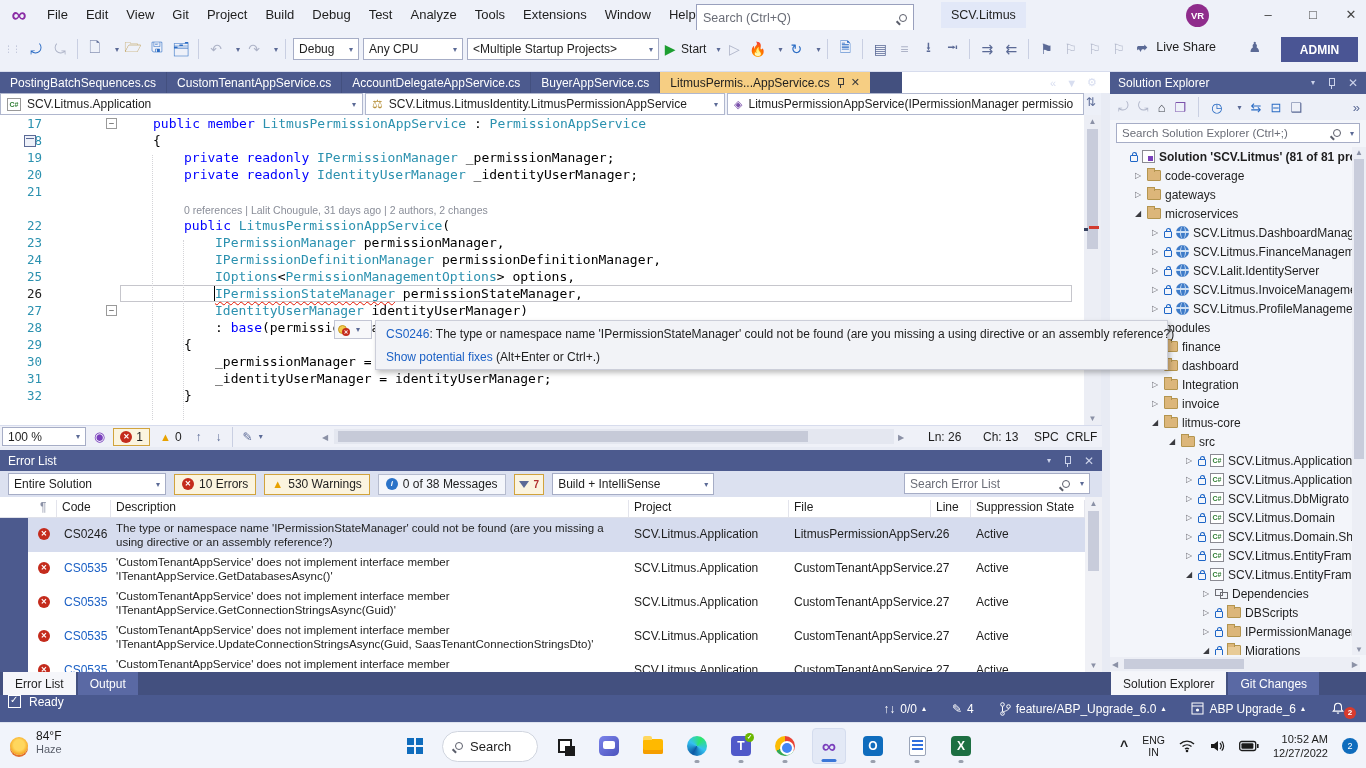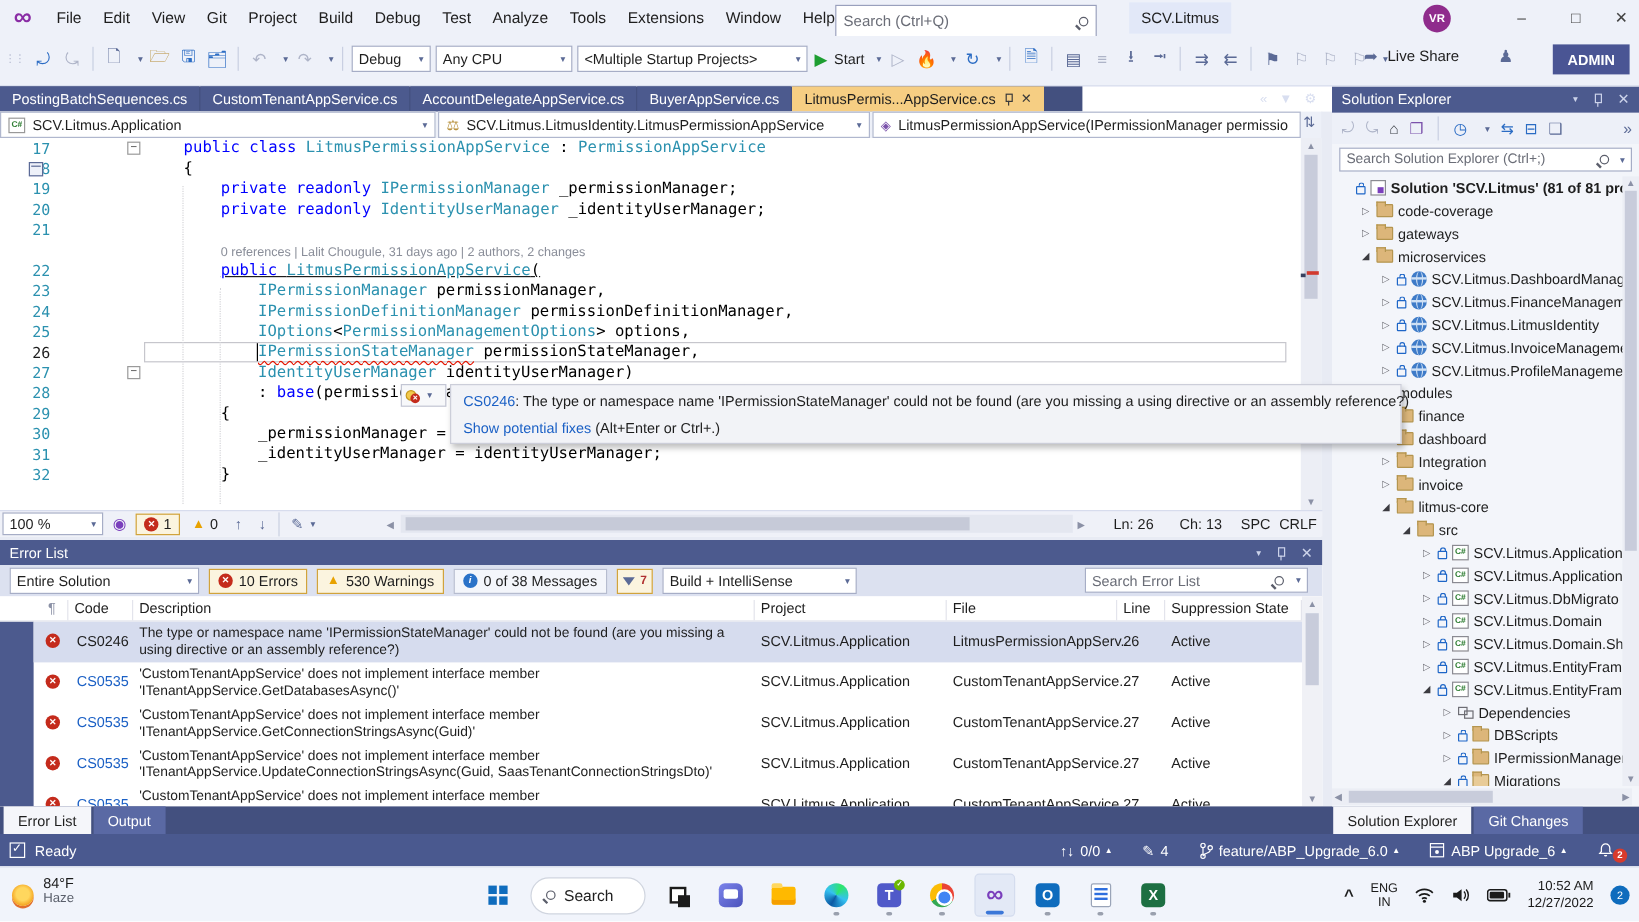--- a/index.html
+++ b/index.html
@@ -19,21 +19,21 @@
   .wbtn{position:absolute;top:0;width:40px;height:30px;text-align:center;line-height:30px;color:#444;font-size:13px}
   
   #toolbar{left:0;top:30px;width:1366px;height:42px;background:#eef1f9;border-bottom:1px solid #d7dced}
   .tbrow{position:absolute;left:0;top:5px;height:28px;display:flex;align-items:center;gap:4px;padding-left:4px}
   .grip{color:#b4bad0;font-size:9px;letter-spacing:-1px;margin-right:2px}
   .tico{font-size:14px;color:#5b6a96;width:20px;text-align:center}
   .tico.blue{color:#2b6cc4}.tico.gold{color:#b8923e}.tico.dim{color:#aeb4c8}.tico.green{color:#1d9e31}
   .tsep{width:1px;height:20px;background:#c9cfe2;margin:0 3px}
   .combo{height:22px;background:#fff;border:1px solid #a6adc6;display:flex;align-items:center;justify-content:space-between;padding:0 5px;font-size:12px;color:#1e1e1e}
   .caret{font-size:8px;color:#5b6a96;margin-left:6px}
-  #adminbtn{position:absolute;right:8px;top:7px;width:64px;height:25px;background:#4a5594;color:#fff;font-weight:bold;font-size:12px;display:flex;align-items:center;justify-content:center}
+  #adminbtn{position:absolute;right:8px;top:7px;width:77px;height:25px;background:#4a5594;color:#fff;font-weight:bold;font-size:12px;display:flex;align-items:center;justify-content:center}
   #liveshare{position:absolute;right:150px;top:9px;display:flex;align-items:center;gap:6px;font-size:12.5px;color:#1e1e1e}
   #persontool{position:absolute;right:105px;top:9px;color:#5b6a96;font-size:14px}
   
   #tabstrip{left:0;top:72px;width:902px;height:21px;background:#43507f;display:flex}
   .dtab{height:21px;padding:0 10px;display:flex;align-items:center;gap:6px;color:#fff;font-size:12px;background:#4c5a8e;margin-right:1px;white-space:nowrap}
   .dtab.active{background:#f6ce83;color:#1e1e1e}
   .dtab .pin{position:relative;width:9px;height:11px;display:inline-block}
   .dtab .pin::before{content:'';position:absolute;left:2px;top:1px;width:4px;height:5px;border:1px solid #3a3a3a}
   .dtab .pin::after{content:'';position:absolute;left:4px;top:7px;width:1px;height:4px;background:#3a3a3a}
   .dtab .tx{font-size:11px;color:#3a3a3a}
@@ -112,21 +112,21 @@
   .erow .lnm{position:absolute;left:908px;top:9px;width:28px;text-align:left}
   .erow .stt{position:absolute;left:948px;top:9px}
   #el-vscroll{position:absolute;left:1085px;top:47px;width:17px;height:175px;background:#f0f1f6}
   #el-vscroll .arr{position:absolute;left:0;width:17px;color:#8b91a6;font-size:8px;text-align:center}
   #el-vscroll .thumb{position:absolute;left:3px;top:14px;width:11px;height:60px;background:#c8ccdb}
   
   #bottomtabs{left:0;top:672px;width:1366px;height:23px;background:#43507f;display:flex;align-items:stretch}
   .btab{padding:0 12px;display:flex;align-items:center;font-size:12px;color:#fff;background:#5a69a4;margin:0 1px}
   .btab.active{background:#f5f6fa;color:#1e1e1e}
   
-  #statusbar{left:0;top:695px;width:1366px;height:27px;background:#4a598f;color:#fff;display:flex;align-items:center;font-size:12px}
+  #statusbar{left:0;top:695px;width:1366px;height:27px;background:#4a598f;color:#fff;display:flex;font-size:12px}
   #sb-right{position:absolute;right:10px;top:0;height:27px;display:flex;align-items:center;gap:26px}
   .sb-item{display:flex;align-items:center;gap:5px;white-space:nowrap}
   .checkic{width:13px;height:13px;border:1px solid #fff;display:inline-block;position:relative;margin:0 8px 0 8px}
   .checkic::after{content:'✓';position:absolute;left:1px;top:-2px;font-size:10px}
   .bell-badge{width:12px;height:12px;border-radius:50%;background:#d83b2d;color:#fff;font-size:8px;line-height:12px;text-align:center;font-weight:bold;margin-left:-6px;margin-top:8px}
   
   #taskbar{left:0;top:722px;width:1366px;height:46px;background:#f1f4fb;border-top:1px solid #dde2ee}
   #weather{position:absolute;left:10px;top:6px;display:flex;gap:8px;align-items:flex-end}
   .sun{width:18px;height:18px;border-radius:50%;background:radial-gradient(circle at 50% 45%,#ffd75e 0 40%,#f5a623 70%);box-shadow:0 2px 0 #e2702d}
   #weather .t1{font-size:12px;color:#1b1b1b}
@@ -236,21 +236,21 @@
     <span class="tsep"></span>
     <span class="tico dim">↶</span>
     <span class="caret">▾</span>
     <span class="tico dim">↷</span>
     <span class="caret">▾</span>
     <span class="tsep"></span>
     <div class="combo" style="width:66px">
       <span>Debug</span>
         <span class="caret">▾</span>
     </div>
-    <div class="combo" style="width:114px">
+    <div class="combo" style="width:100px">
       <span>Any CPU</span>
         <span class="caret">▾</span>
     </div>
     <div class="combo" style="width:192px">
       <span>&lt;Multiple Startup Projects&gt;</span>
         <span class="caret">▾</span>
     </div>
     <span class="tico green" style="width:14px">▶</span>
     <span style="font-size:12px">Start</span>
     <span class="caret">▾</span>
@@ -323,27 +323,27 @@
   <div class="navbox" style="width:357px">
     <span class="purpleglyph">◈</span>
     <span style="flex:1">LitmusPermissionAppService(IPermissionManager permissio</span>
 
   </div>
 </div>
 <span id="navsplit" class="abs">⇅</span>
 
 <div id="editor" class="abs">
   <div id="code-lines">
-      <div class="crow"><span class="lnum">17</span><span class="fold">−</span><span class="ctext" style="left: 153px;"><span class="kw">public class </span><span class="ty">LitmusPermissionAppService</span><span class="pl"> : </span><span class="ty">PermissionAppService</span></span></div>
+      <div class="crow"><span class="lnum">17</span><span class="fold">−</span><span class="ctext" style="left: 153px;"><span class="kw">public member </span><span class="ty">LitmusPermissionAppService</span><span class="pl"> : </span><span class="ty">PermissionAppService</span></span></div>
       <div class="crow"><span class="lnum">18</span><span class="ctext" style="left: 153px;"><span class="pl">{</span></span></div>
       <div class="crow"><span class="lnum">19</span><span class="ctext" style="left: 184px;"><span class="kw">private readonly </span><span class="ty">IPermissionManager</span><span class="pl"> _permissionManager;</span></span></div>
       <div class="crow"><span class="lnum">20</span><span class="ctext" style="left: 184px;"><span class="kw">private readonly </span><span class="ty">IdentityUserManager</span><span class="pl"> _identityUserManager;</span></span></div>
       <div class="crow"><span class="lnum">21</span><span class="ctext" style="left: 122px;"></span></div>
       <div class="crow"><span class="lens" style="left: 184px;">0 references | Lalit Chougule, 31 days ago | 2 authors, 2 changes</span></div>
-      <div class="crow"><span class="lnum">22</span><span class="ctext" style="left: 184px; text-decoration: underline;"><span class="kw">public </span><span class="ty">LitmusPermissionAppService</span><span class="pl">(</span></span></div>
+      <div class="crow"><span class="lnum">22</span><span class="ctext" style="left: 184px;"><span class="kw">public </span><span class="ty">LitmusPermissionAppService</span><span class="pl">(</span></span></div>
       <div class="crow"><span class="lnum">23</span><span class="ctext" style="left: 215px;"><span class="ty">IPermissionManager</span><span class="pl"> permissionManager,</span></span></div>
       <div class="crow"><span class="lnum">24</span><span class="ctext" style="left: 215px;"><span class="ty">IPermissionDefinitionManager</span><span class="pl"> permissionDefinitionManager,</span></span></div>
       <div class="crow"><span class="lnum">25</span><span class="ctext" style="left: 215px;"><span class="ty">IOptions</span><span class="pl">&lt;</span><span class="ty">PermissionManagementOptions</span><span class="pl">&gt; options,</span></span></div>
       <div class="crow"><span class="lnum" style="color: rgb(30, 30, 30);">26</span><div class="curline"></div><span class="ctext" style="left: 215px;"><span class="ty sq">IPermissionStateManager</span><span class="pl"> permissionStateManager,</span></span><span class="caretbar" style="left: 214px;"></span></div>
       <div class="crow"><span class="lnum">27</span><span class="fold">−</span><span class="ctext" style="left: 215px;"><span class="ty">IdentityUserManager</span><span class="pl"> identityUserManager)</span></span></div>
       <div class="crow"><span class="lnum">28</span><span class="ctext" style="left: 215px;"><span class="pl">: </span><span class="kw">base</span><span class="pl">(permissionManager,</span></span></div>
       <div class="crow"><span class="lnum">29</span><span class="ctext" style="left: 184px;"><span class="pl">{</span></span></div>
       <div class="crow"><span class="lnum">30</span><span class="ctext" style="left: 215px;"><span class="pl">_permissionManager = permissionManager;</span></span></div>
       <div class="crow"><span class="lnum">31</span><span class="ctext" style="left: 215px;"><span class="pl">_identityUserManager = identityUserManager;</span></span></div>
       <div class="crow"><span class="lnum">32</span><span class="ctext" style="left: 184px;"><span class="pl">}</span></span></div>
@@ -725,21 +725,21 @@
       <div class="trow" style="padding-left: 40px;">
         <span class="exp">▷</span>
         <span class="lock"></span>
         <span class="ico-globe"></span>
         <span>SCV.Litmus.FinanceManagem</span>
       </div>
       <div class="trow" style="padding-left: 40px;">
         <span class="exp">▷</span>
         <span class="lock"></span>
         <span class="ico-globe"></span>
-        <span>SCV.Litmus.LitmusIdentity</span>
+        <span>SCV.Lalit.IdentityServer</span>
       </div>
       <div class="trow" style="padding-left: 40px;">
         <span class="exp">▷</span>
         <span class="lock"></span>
         <span class="ico-globe"></span>
         <span>SCV.Litmus.InvoiceManageme</span>
       </div>
       <div class="trow" style="padding-left: 40px;">
         <span class="exp">▷</span>
         <span class="lock"></span>

